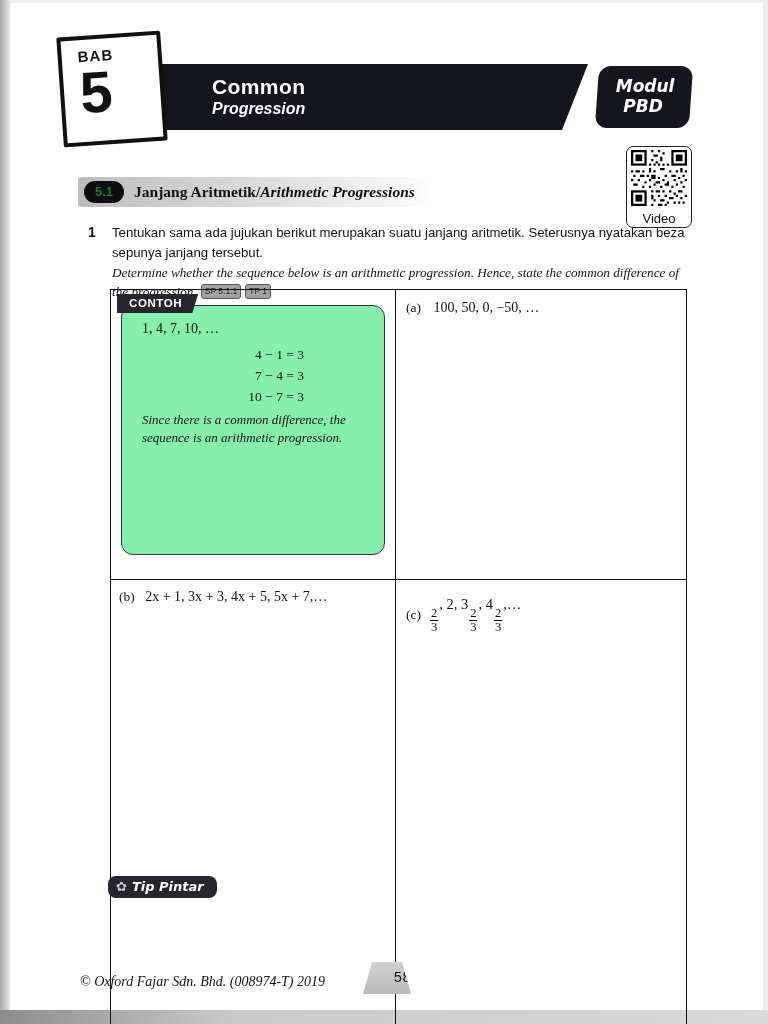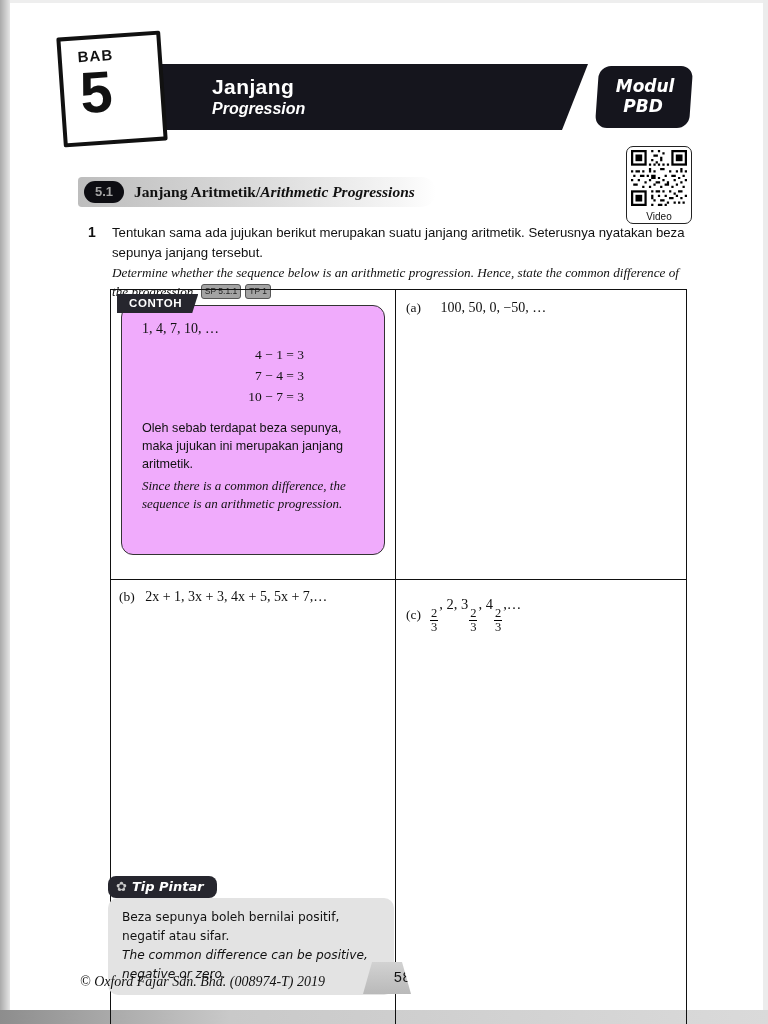--- a/index.html
+++ b/index.html
@@ -30,27 +30,27 @@
 
   .modul-badge { position:absolute; left:597px; top:66px; width:94px; height:62px;
     background:#15151d; border-radius:12px; transform:skewX(-4deg);
     display:flex; flex-direction:column; align-items:center; justify-content:center; }
   .modul-badge span { color:#fff; font-weight:bold; font-style:italic; font-size:17px; line-height:1.15;
     transform:skewX(4deg); font-family:"DejaVu Sans",sans-serif; }
 
   
   .qr-block { position:absolute; left:626px; top:146px; width:66px;
     border:1.2px solid #222; border-radius:7px; padding:3px 3px 1px; text-align:center; background:#fff; }
-  .qr-caption { font-size:10px; margin-top:1px; }
+  .qr-caption { font-size:13px; margin-top:1px; }
 
   
   .section-bar { position:absolute; left:78px; top:177px; width:358px; height:30px;
     background:linear-gradient(90deg,#bdbdbd 0%,#dedede 55%,#f6f6f6 90%,#fff 100%);
     border-radius:4px 16px 16px 4px; display:flex; align-items:center; }
-  .section-pill { margin-left:6px; background:#0d0d12; color:#a3a3a3; border-radius:13px;
+  .section-pill { margin-left:6px; background:#0d0d12; color:#15803d; border-radius:13px;
     padding:3px 11px 4px; font-weight:bold; font-size:13px; }
   .section-title { margin-left:10px; font-family:"Liberation Serif",serif; font-weight:bold; font-size:15.5px; }
   .section-title .en { font-style:italic; }
 
   
   .question { position:absolute; left:88px; top:223px; width:606px; display:flex; }
   .q-num { font-weight:bold; font-size:14px; width:24px; flex:none; padding-top:1px; }
   .q-text { font-size:13.2px; line-height:1.5; }
   .q-my { display:block; }
   .q-en { font-family:"Liberation Serif",serif; font-style:italic; }
@@ -70,21 +70,21 @@
 
   .cell-tr { padding:8px 10px; }
   .cell-bl { padding:7px 8px; }
   .cell-br { padding:16px 10px; }
 
   
   .contoh-tab { position:absolute; left:6px; top:4px; z-index:2; background:#26262e; color:#fff;
     font-weight:bold; font-size:11.5px; letter-spacing:.6px; padding:3px 16px 4px 12px;
     clip-path:polygon(0 0,100% 0,calc(100% - 6px) 100%,0 100%); }
   .contoh-box { position:absolute; left:10px; top:15px; width:264px; height:250px;
-    border:1.7px solid #333; border-radius:12px; background:#f0abfc; padding:15px 14px 0 20px; }
+    border:1.7px solid #333; border-radius:12px; background:#86efac; padding:15px 14px 0 20px; }
   .c-seq { font-family:"Liberation Serif",serif; font-size:14px; margin-bottom:8px; }
   .c-calcs { width:86px; margin-left:76px; text-align:right;
     font-family:"Liberation Serif",serif; font-size:13.5px; line-height:1.55; }
   .c-my { font-size:12.6px; line-height:1.45; margin-top:11px; width:230px; }
   .c-en { font-family:"Liberation Serif",serif; font-style:italic; font-size:13px; line-height:1.42;
     margin-top:3px; width:228px; }
   .c-ans { margin-top:16px; font-size:12.6px; }
   .c-ans .it { font-family:"Liberation Serif",serif; font-style:italic; font-size:13px; }
   .c-ans .sf { font-family:"Liberation Serif",serif; font-size:13px; }
 
@@ -122,21 +122,21 @@
   <div class="edge-left"></div>
   <div class="edge-right"></div>
   <div class="edge-bottom"></div>
 
   <div class="bab-box">
     <div class="bab-label">BAB</div>
     <div class="bab-number">5</div>
   </div>
 
   <div class="header-bar">
-    <div class="header-title">Janjang</div>
+    <div class="header-title">Common</div>
     <div class="header-sub">Progression</div>
   </div>
 
   <div class="modul-badge">
     <span>Modul</span>
     <span>PBD</span>
   </div>
 
   <div class="qr-block">
     <svg width="56" height="56" viewBox="0 0 25 25">
@@ -174,49 +174,44 @@
 
     <div class="cell cell-tl">
       <div class="contoh-tab">CONTOH</div>
       <div class="contoh-box">
         <div class="c-seq">1, 4, 7, 10, …</div>
         <div class="c-calcs">
           <div>4 − 1 = 3</div>
           <div>7 − 4 = 3</div>
           <div>10 − 7 = 3</div>
         </div>
-        <div class="c-my">Oleh sebab terdapat beza sepunya, maka jujukan ini merupakan janjang aritmetik.</div>
         <div class="c-en">Since there is a common difference, the sequence is an arithmetic progression.</div>
       </div>
     </div>
 
     <div class="cell cell-tr">
       <span class="plabel">(a)</span>
-      <span class="seq" style="margin-left:15px">100, 50, 0, −50, …</span>
+      <span class="seq" style="margin-left:8px">100, 50, 0, −50, …</span>
     </div>
 
     <div class="cell cell-bl">
       <span class="plabel">(b)</span>
       <span class="seq" style="margin-left:6px">2x + 1, 3x + 3, 4x + 5, 5x + 7,…</span>
     </div>
 
     <div class="cell cell-br">
       <div class="row">
         <span class="plabel">(c)</span>
         <span class="cexpr"><span class="frac"><span class="fn">2</span><span class="fd">3</span></span><span>, 2, </span><span>3</span><span class="frac"><span class="fn">2</span><span class="fd">3</span></span><span>, </span><span>4</span><span class="frac"><span class="fn">2</span><span class="fd">3</span></span><span>,…</span></span>
       </div>
     </div>
   </div>
 
   <div class="tip-tab">
     <span class="tip-icon">✿</span>
     <span class="tip-label">Tip Pintar</span>
   </div>
-  <div class="tip-box">
-    <span>Beza sepunya boleh bernilai positif, negatif atau sifar.</span>
-    <span class="tip-en">The common difference can be positive, negative or zero.</span>
-  </div>
 
   <div class="copyright">© Oxford Fajar Sdn. Bhd. (008974-T) 2019</div>
   <div class="page-badge">
     <span>58</span>
   </div>
 </div>
 
 </body></html>

